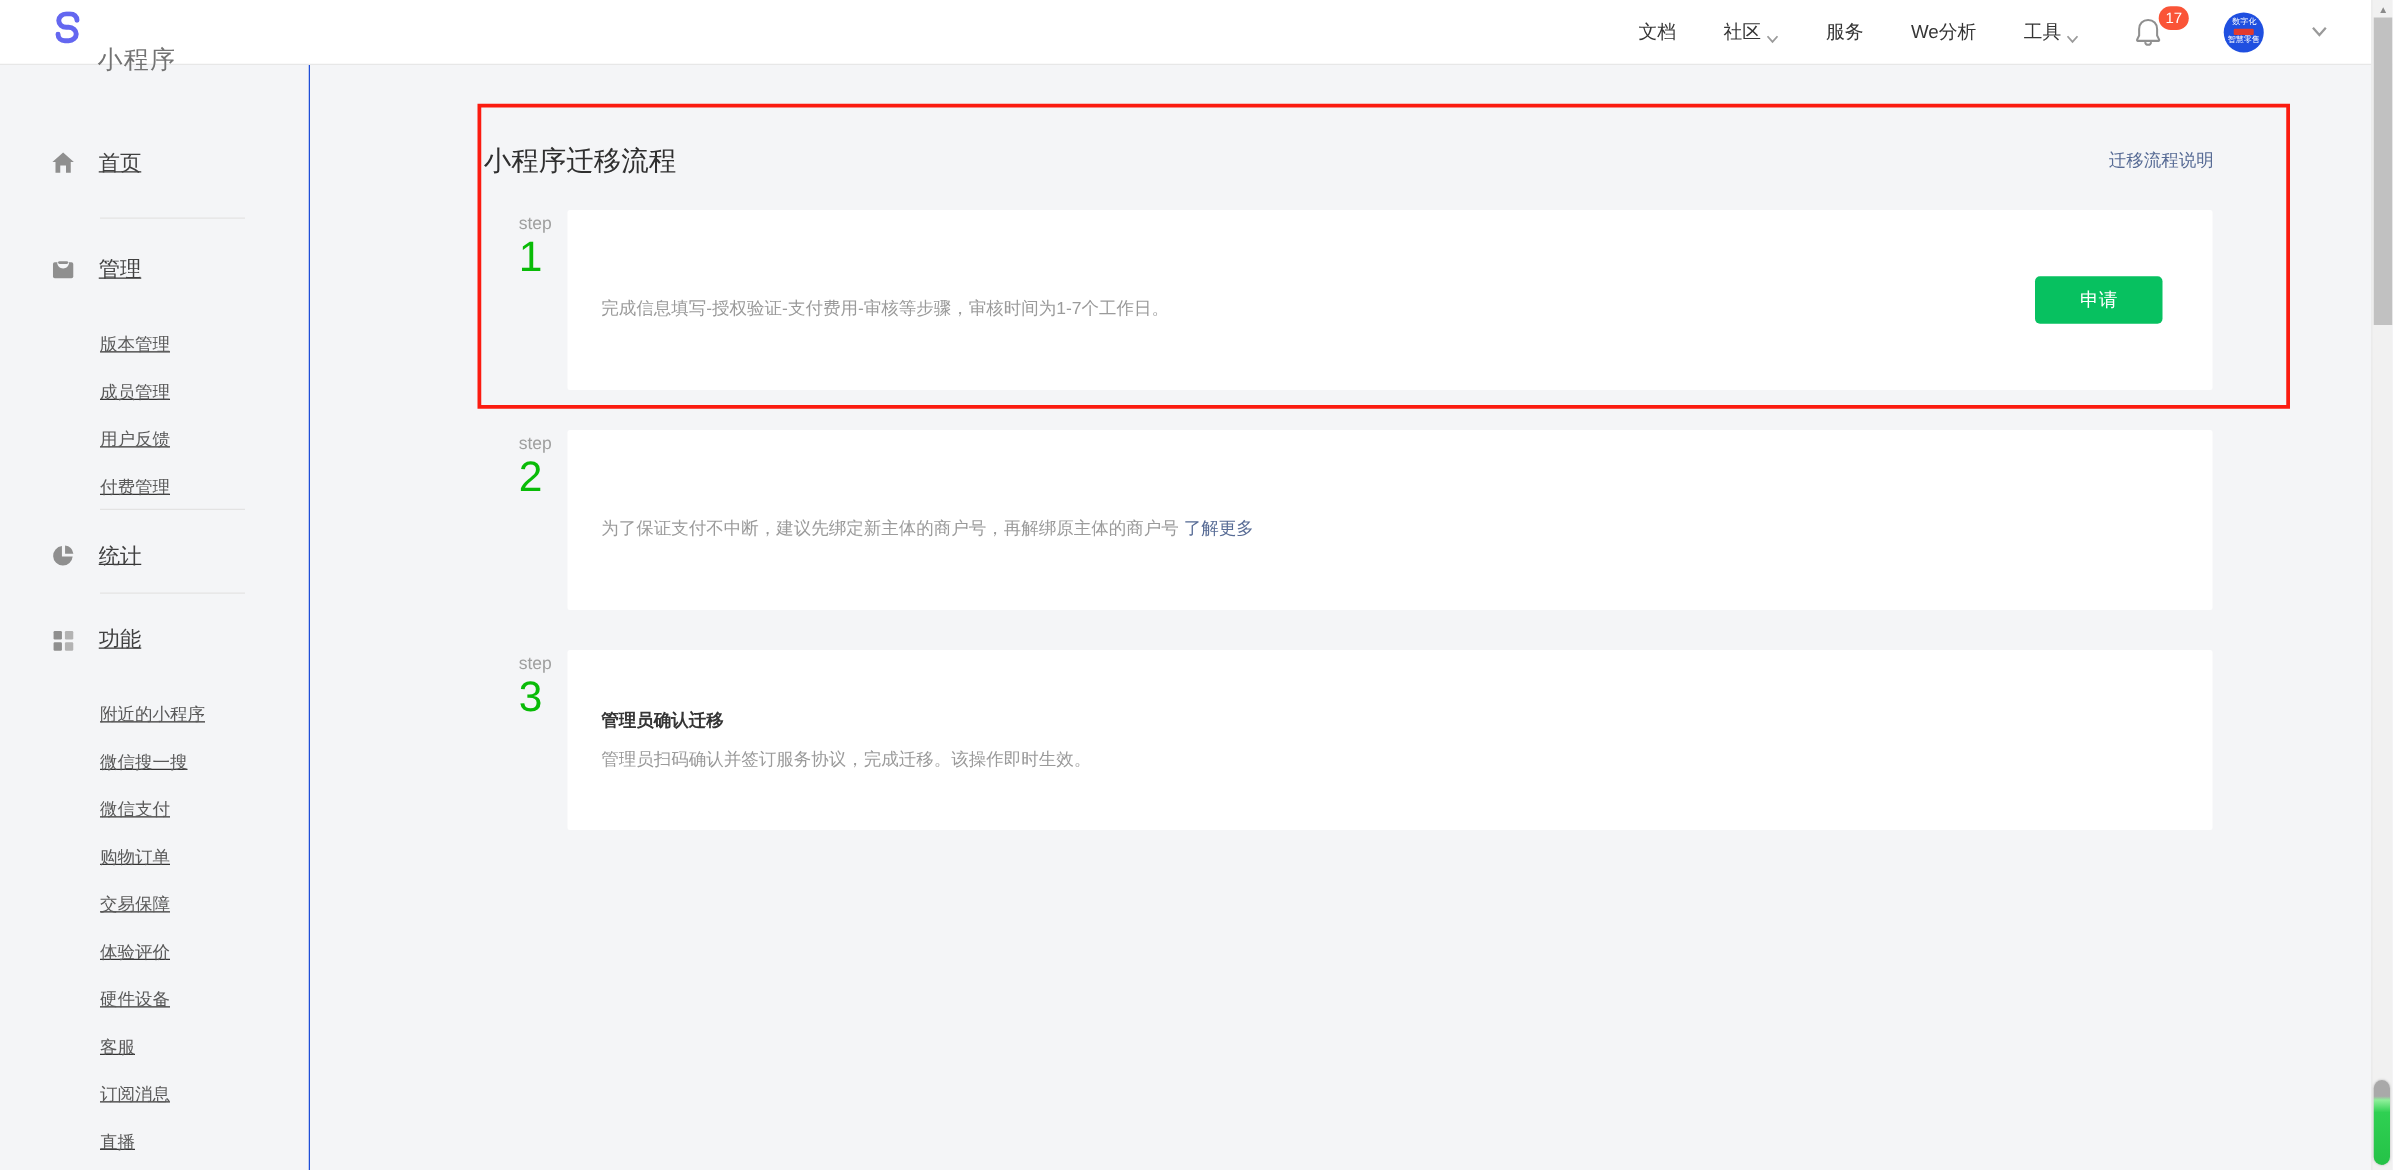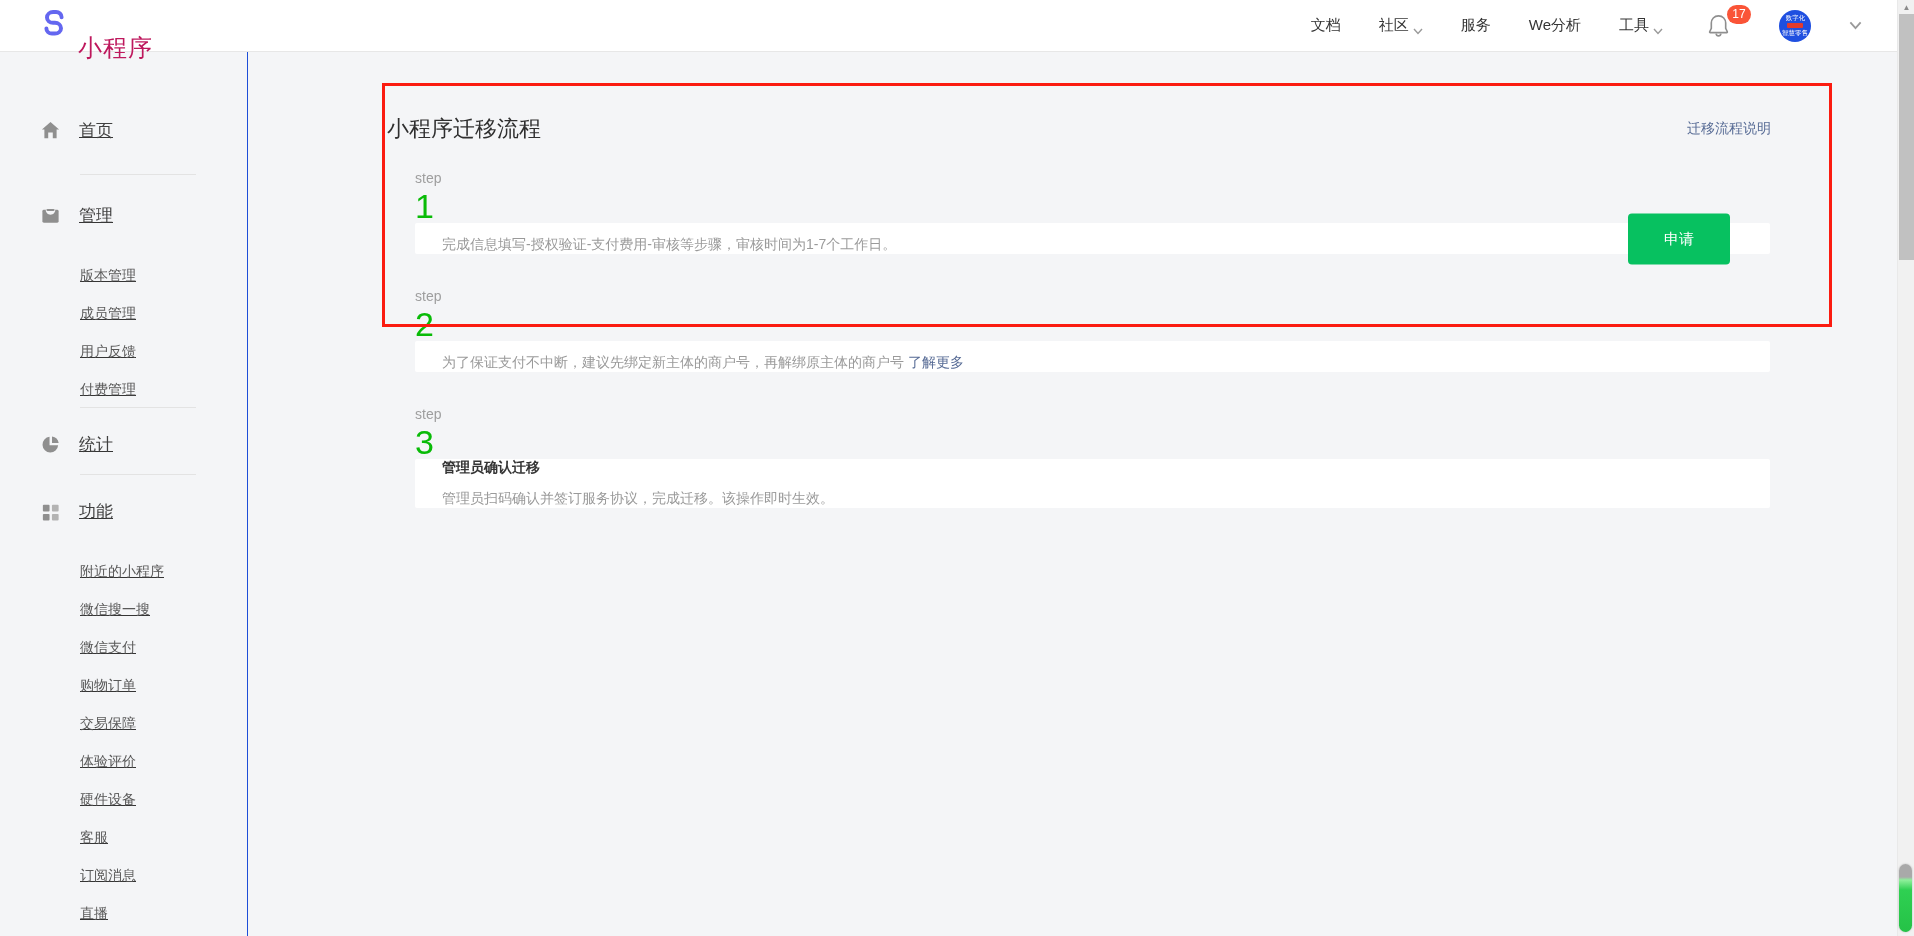--- a/index.html
+++ b/index.html
@@ -9,21 +9,21 @@
     background:#f4f5f7; color:#353535; position:relative;
   }
 
   
   .header {
     height:52px; background:#fff; border-bottom:1px solid #e7e7e7;
     display:flex; align-items:center; padding:0 52px 0 40px;
     position:relative; z-index:5;
   }
   .logo-area { display:flex; align-items:center; gap:10px; }
-  .logo-text { font-size:24px; color:#be185d; letter-spacing:1px;margin-top:44px; }
+  .logo-text { font-size:20px; color:#737373; letter-spacing:1px;margin-top:44px; }
   .header-spacer { flex:1; }
   .nav { display:flex; align-items:center; gap:38px; }
   .nav-item { font-size:15px; color:#353535; display:flex; align-items:flex-end; gap:4px; cursor:pointer; }
   .chev { width:10px; height:7px; }
   .bell-wrap { position:relative; width:24px; height:26px; margin-left:6px; }
   .badge {
     position:absolute; top:-8px; left:20px; min-width:24px; height:19px;
     background:#fa5437; border-radius:10px; color:#fff; font-size:12px;
     display:flex; align-items:center; justify-content:center; padding:0 5px;
   }
@@ -53,35 +53,35 @@
   .mt16 { margin-top:16px; }
   .mt22 { margin-top:22px; }
 
   
   .main { flex:1; position:relative; }
   .title-row { display:flex; justify-content:space-between; align-items:center; margin:62px 143px 0 139px; }
   .page-title { font-size:22px; font-weight:400; color:#2f2f2f; }
   .help-link { font-size:14px; color:#576b95; text-decoration:none; cursor:pointer; }
 
   .steps { margin:24px 144px 0 167px; }
-  .step-row { display:flex; margin-bottom:32px;flex-direction:column; }
+  .step-row { display:flex; margin-bottom:32px; }
   .step-col { width:39px; flex-shrink:0; padding-top:3px; }
   .step-word { font-size:14px; color:#9e9e9e; line-height:1; }
   .step-num { font-size:34px; color:#09bb07; line-height:1; margin-top:4px; }
   .step-card {
     flex:1; background:#fff; height:144px; border-radius:2px;
     display:flex; flex-direction:column; justify-content:center;
     padding-left:27px; position:relative;
   }
   .card-title { font-size:14px; color:#353535; font-weight:bold; }
   .card-desc { font-size:14px; color:#9a9a9a; margin-top:13px; }
   .card-desc .inline-link { color:#576b95; cursor:pointer; margin-left:4px; }
   .apply-btn {
     position:absolute; right:40px; top:50%; transform:translateY(-50%);
-    width:102px; height:51px; background:#07c160; color:#fff; font-size:15px;
+    width:102px; height:38px; background:#07c160; color:#fff; font-size:15px;
     border:none; border-radius:4px; cursor:pointer;
   }
 
   
   .annotation-rect {
     position:absolute; left:382px; top:83px; width:1450px; height:244px;
     border:3px solid #fb1b10; pointer-events:none; z-index:20;
   }
 
   

